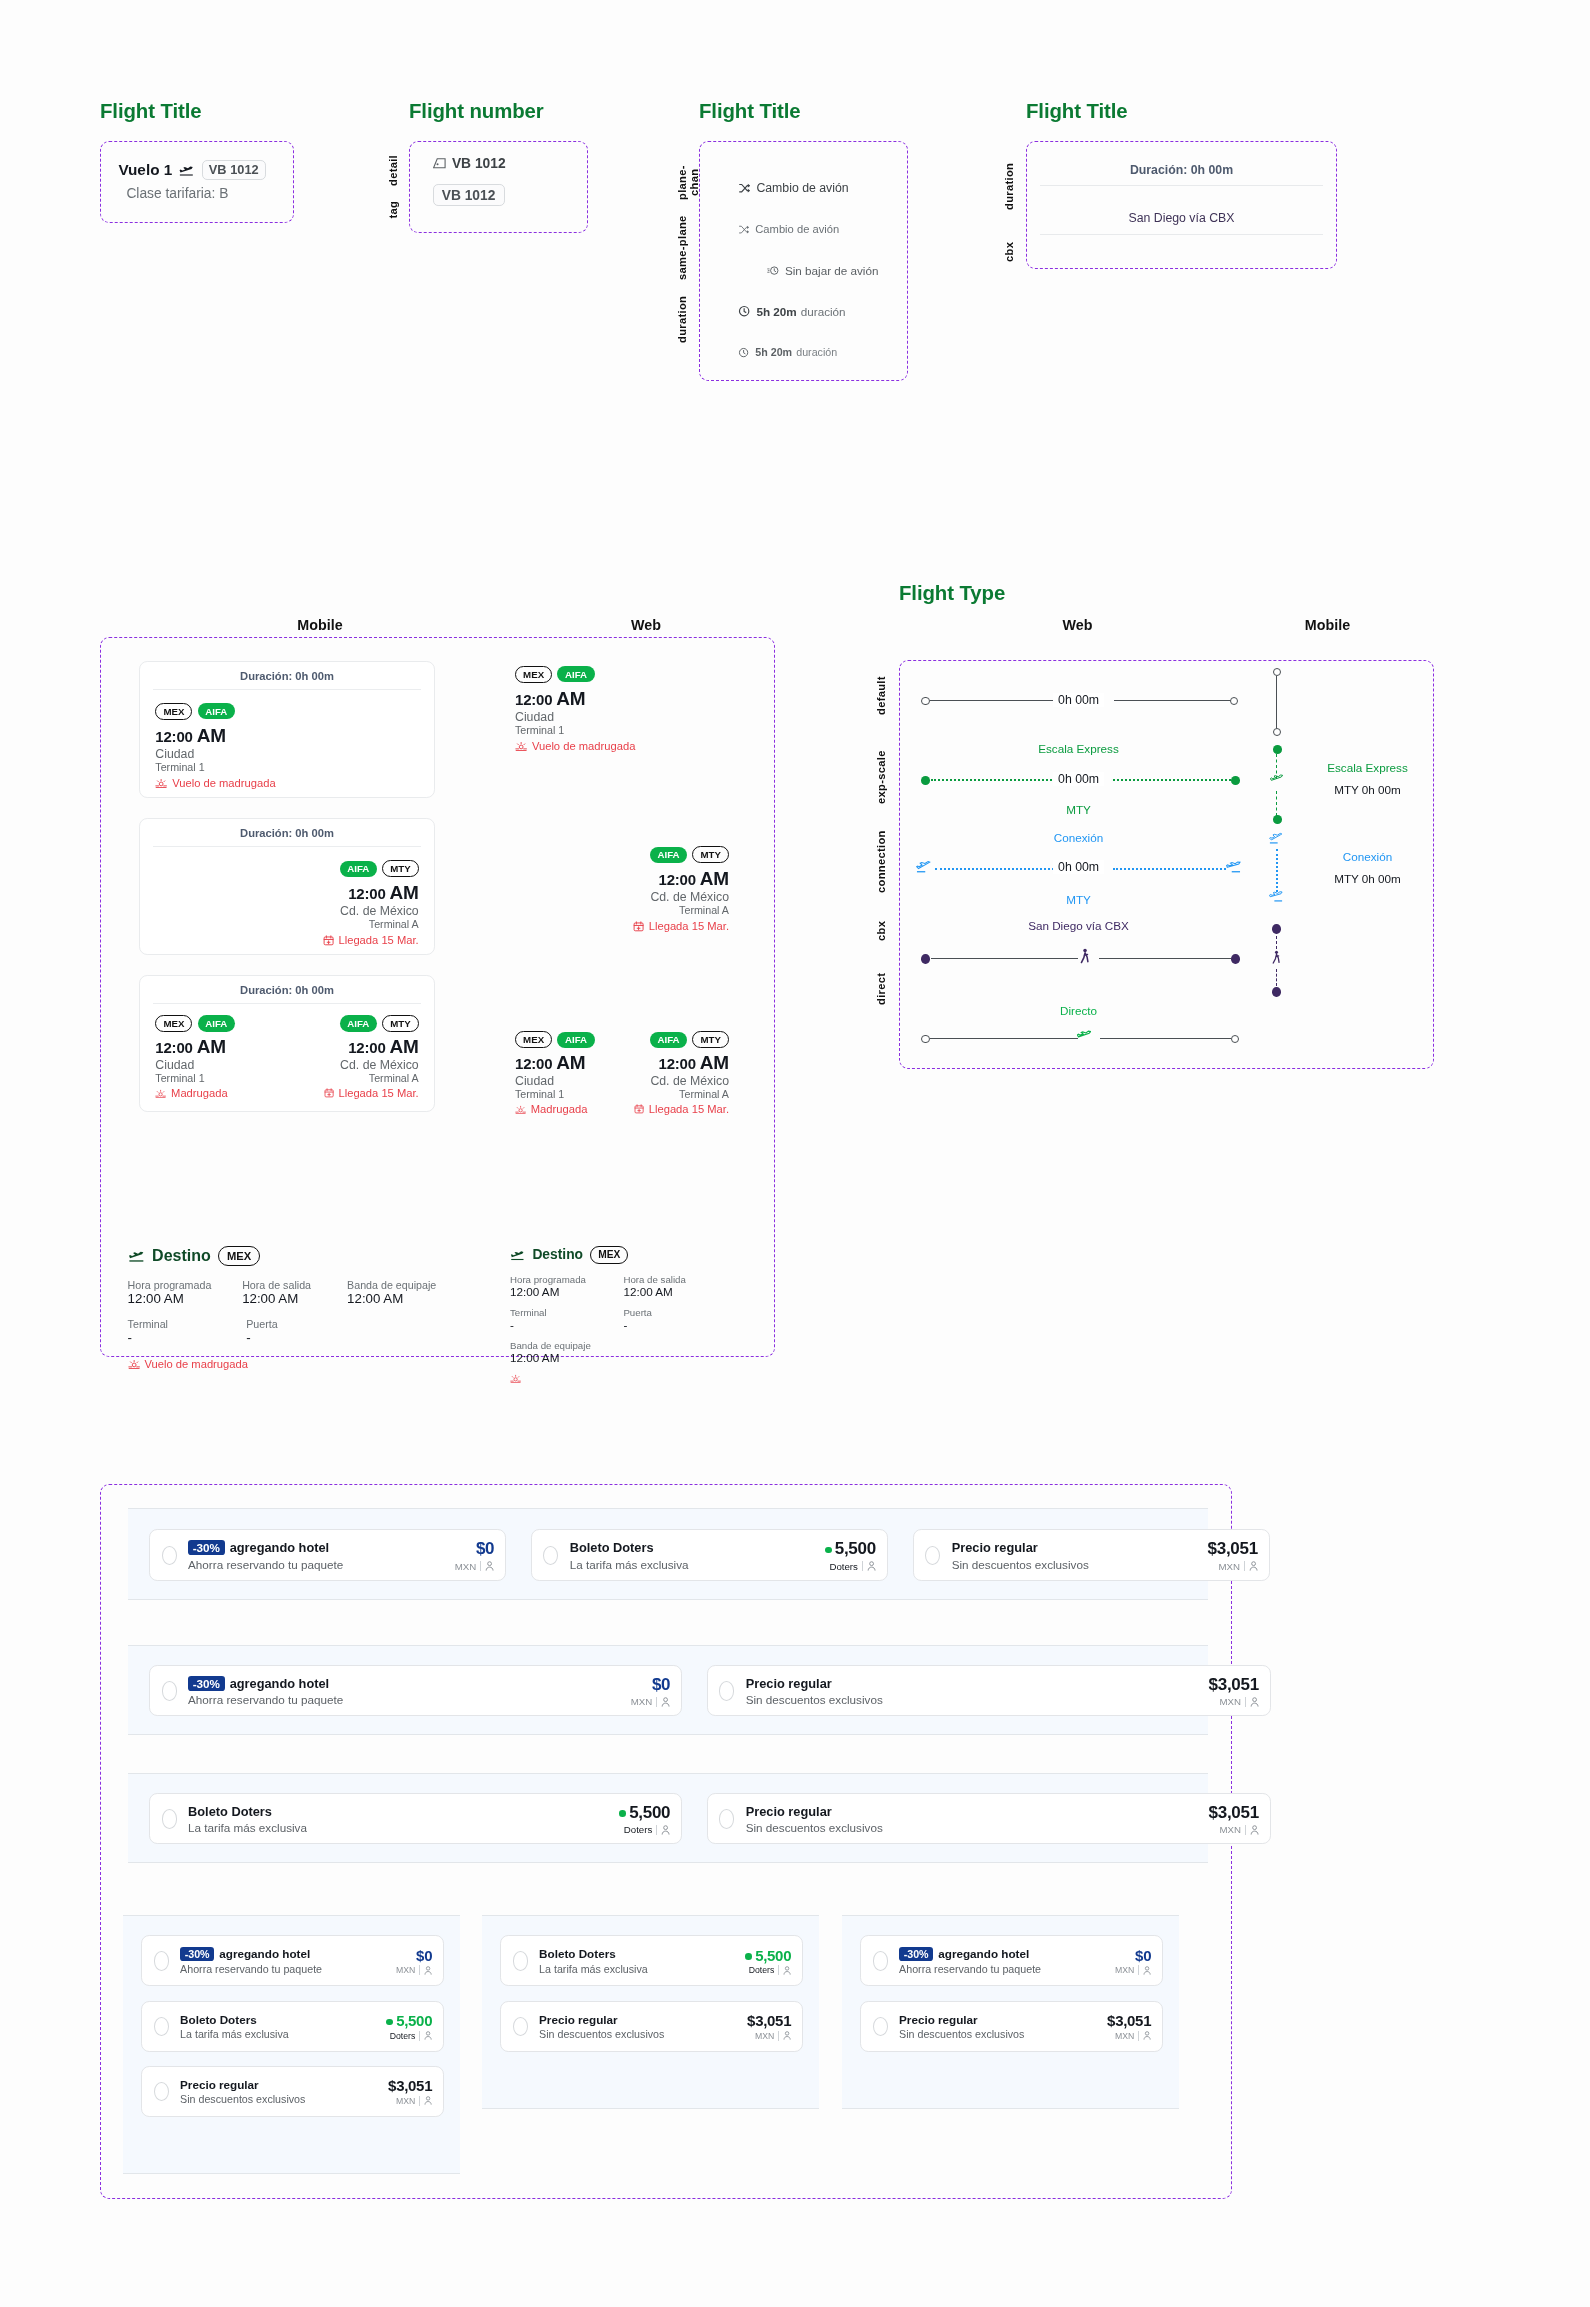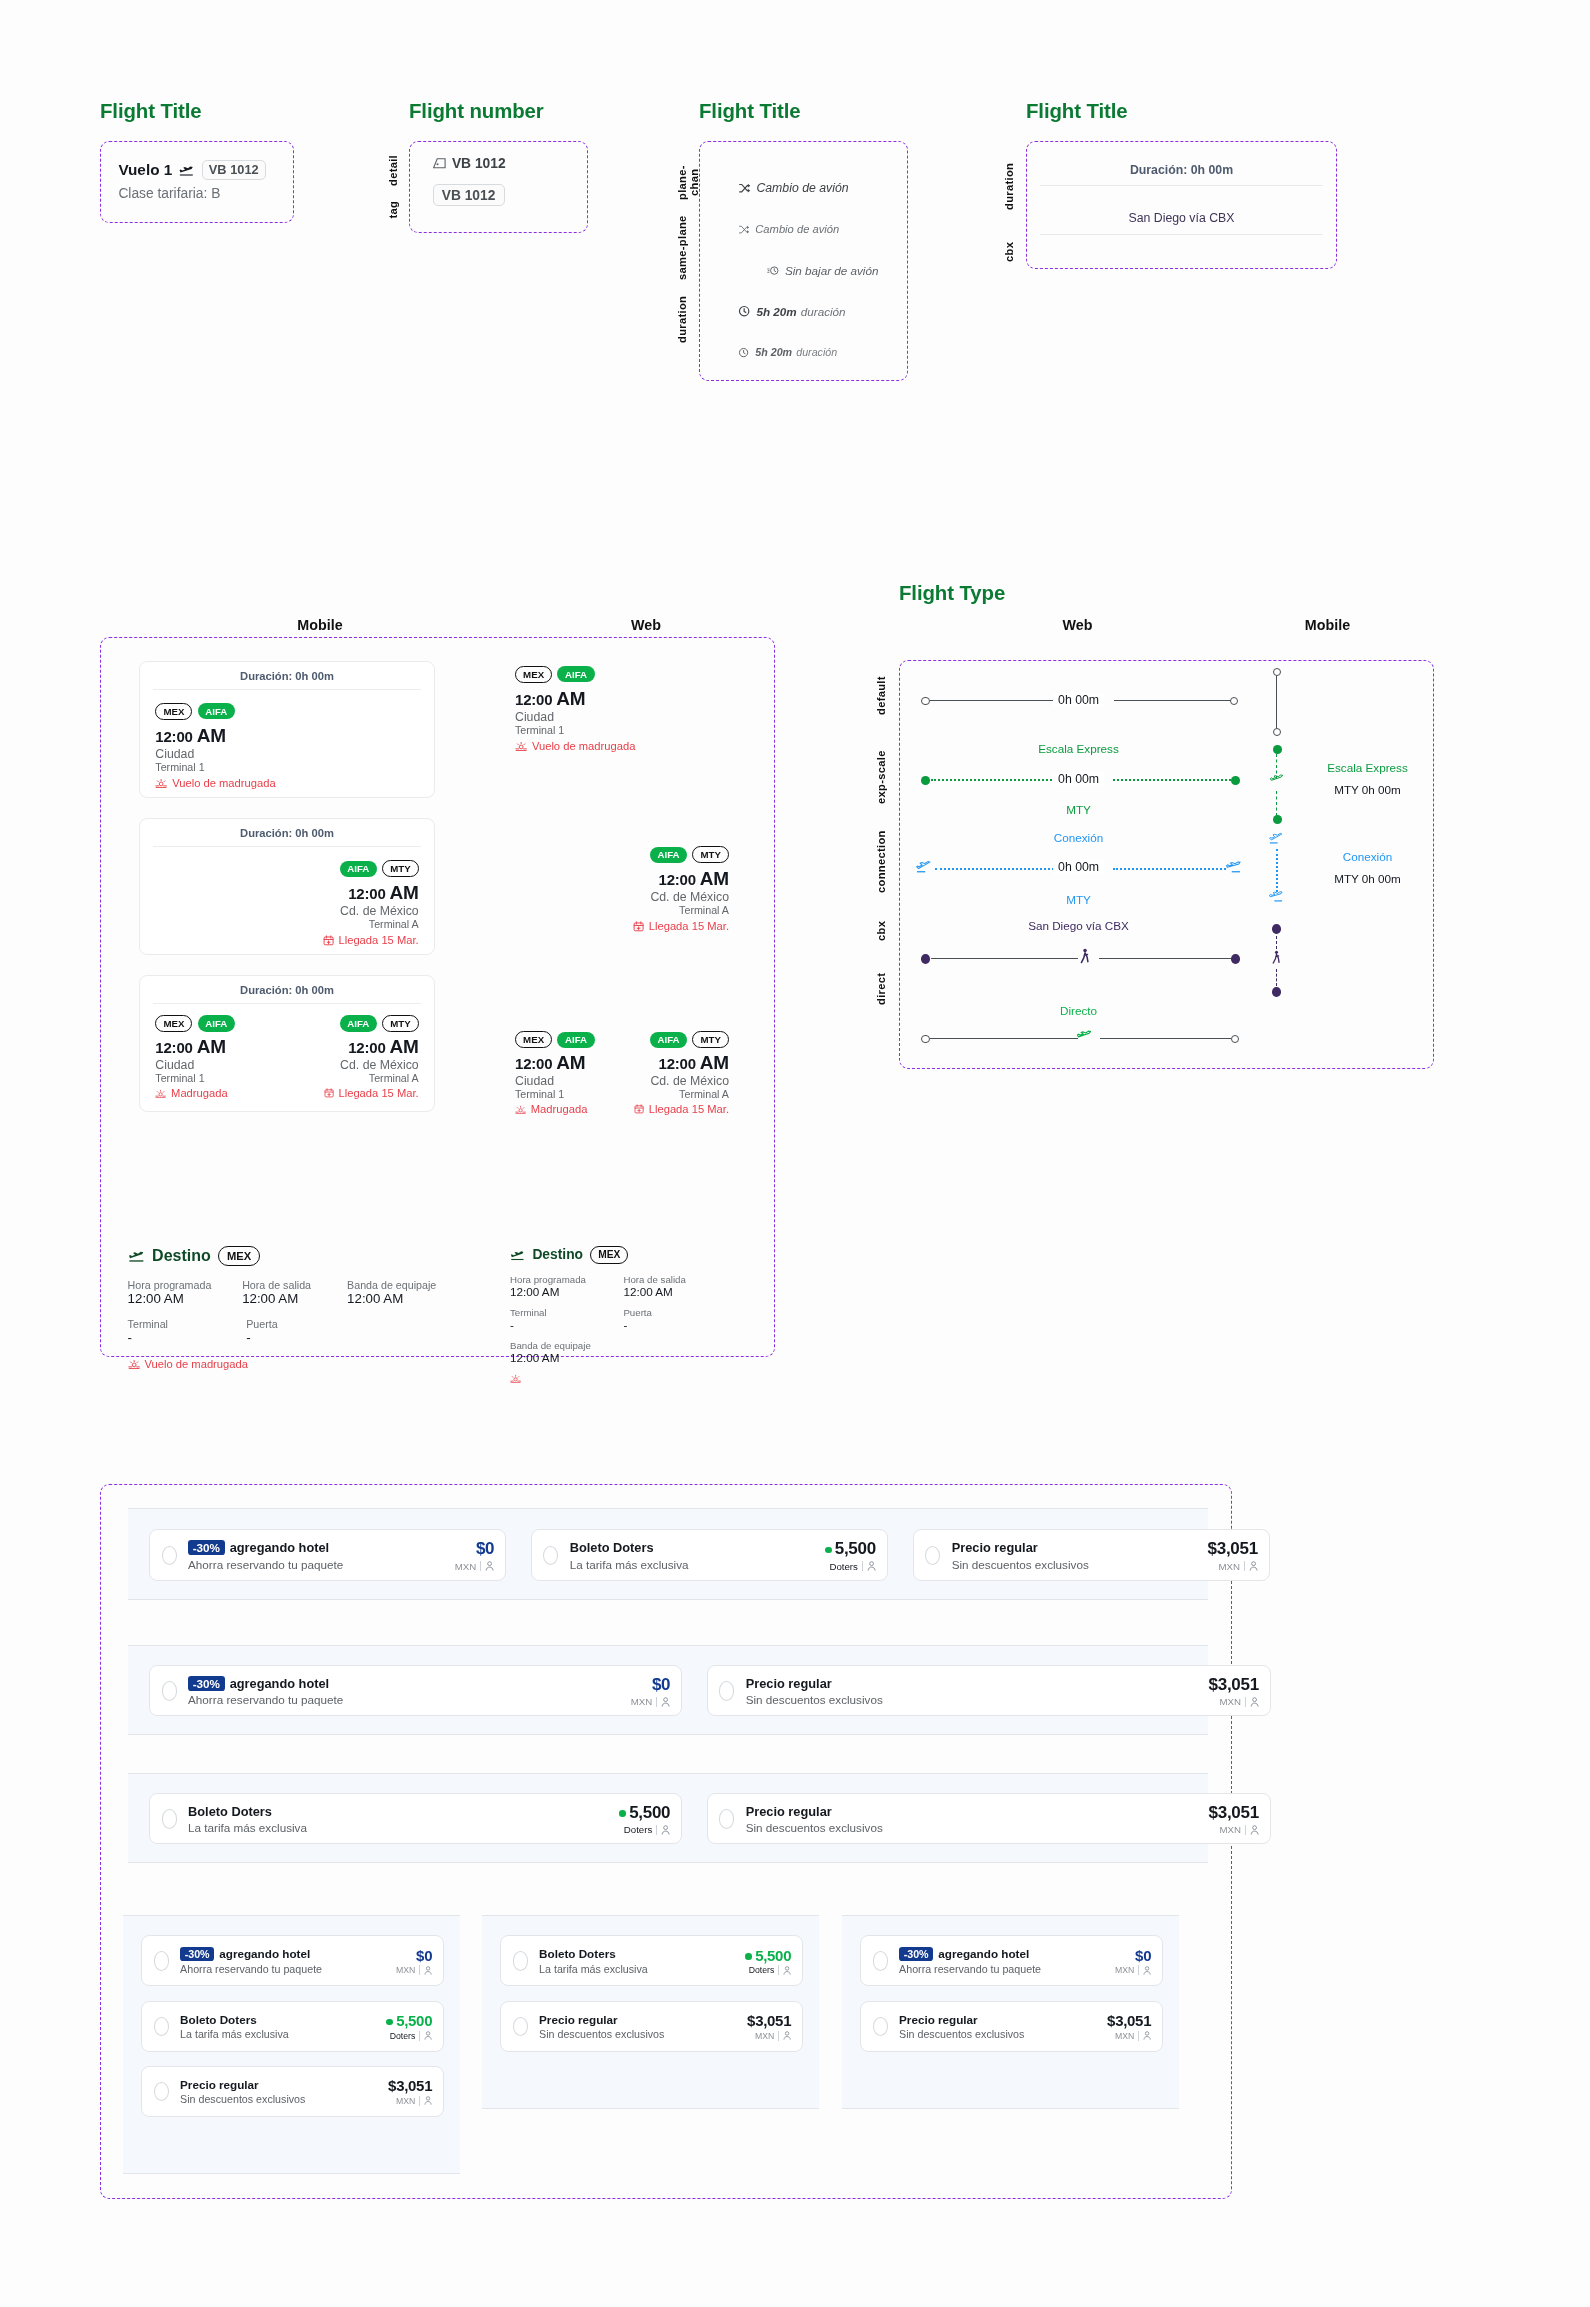--- a/index.html
+++ b/index.html
@@ -35,21 +35,21 @@
   }
   .col-head {
     font-size: 14.3px;
     font-weight: bold;
     color: #111;
     text-align: center;
   }
   .flight-title-name {
     font-size: 15.3px; font-weight: bold; color: #14181f;
   }
-  .muted { color: #6b7176; }
+  .muted { color: #6b7176; margin-left: 8px; }
   .chip-outline {
     display: inline-flex; align-items: center; justify-content: center;
     border: 0.5px solid #d8dbde; border-radius: 5.1px;
     background: #fbfbfc;
     font-size: 12.8px; font-weight: bold; color: #4b5055;
     padding: 1.5px 6.1px;
   }
 
   .detail-row {
     display: flex; align-items: center; gap: 6.1px;
@@ -210,21 +210,21 @@
   </div>
 </div>
 
 <div class="abs" style="left:699px; top:100px;">
   <div class="sec-title">Flight Title</div>
   <div style="position:relative; margin-top:18.4px;">
     <div class="vlabel" style="left:-23.5px; top:10.2px; height:61px;">plane-chan</div>
     <div class="vlabel" style="left:-23.5px; top:71px; height:71px;">same-plane</div>
     <div class="vlabel" style="left:-23.5px; top:148px; height:61px;">duration</div>
     <div class="dash" style="width:209px; height:240px; position:relative;">
-      <div style="padding:25.5px 0 0 38px;font-style:italic;">
+      <div style="padding:25.5px 0 0 38px;">
 
         <div class="detail-row" style="height:41px;">
           <span class="icon">
             <svg width="12.3" height="12.3" viewBox="0 0 20 20">
                 <path d="M2 4 h4 l9 10 h3" stroke="#3d4246" stroke-width="1.9" fill="none"></path>
                 <path d="M2 16 h4 l9-10 h3" stroke="#3d4246" stroke-width="1.9" fill="none"></path>
                 <path d="M16 3 l4 3 -4 3z" fill="#3d4246"></path>
                 <path d="M16 11 l4 3 -4 3z" fill="#3d4246"></path>
               </svg>
           </span>

